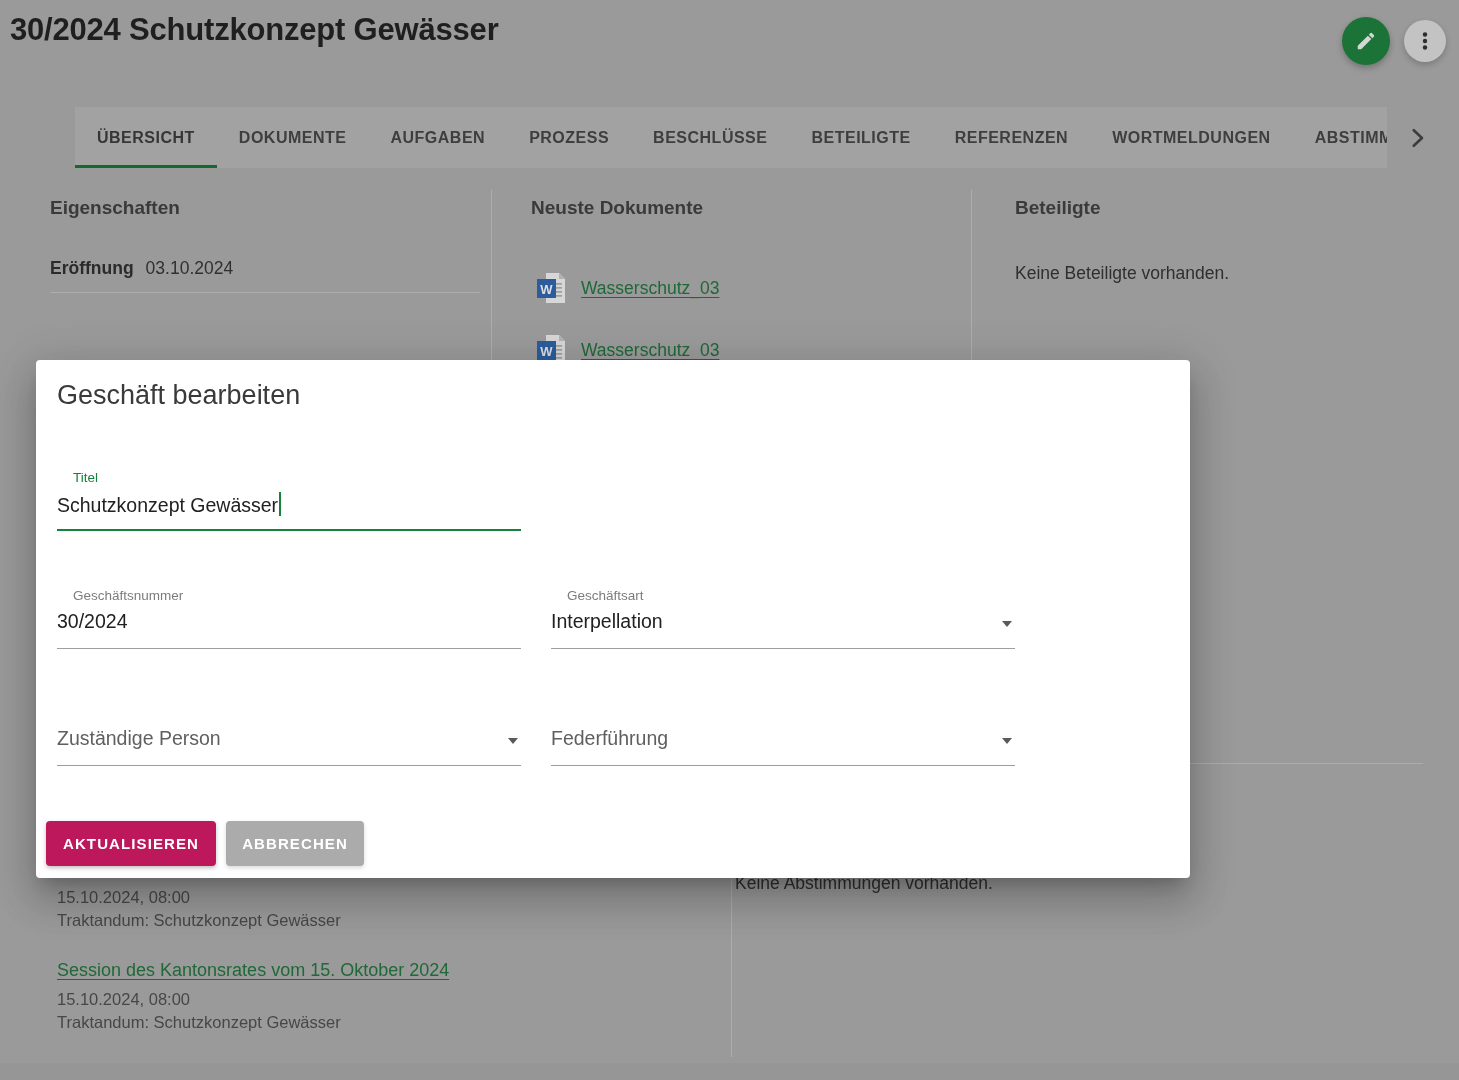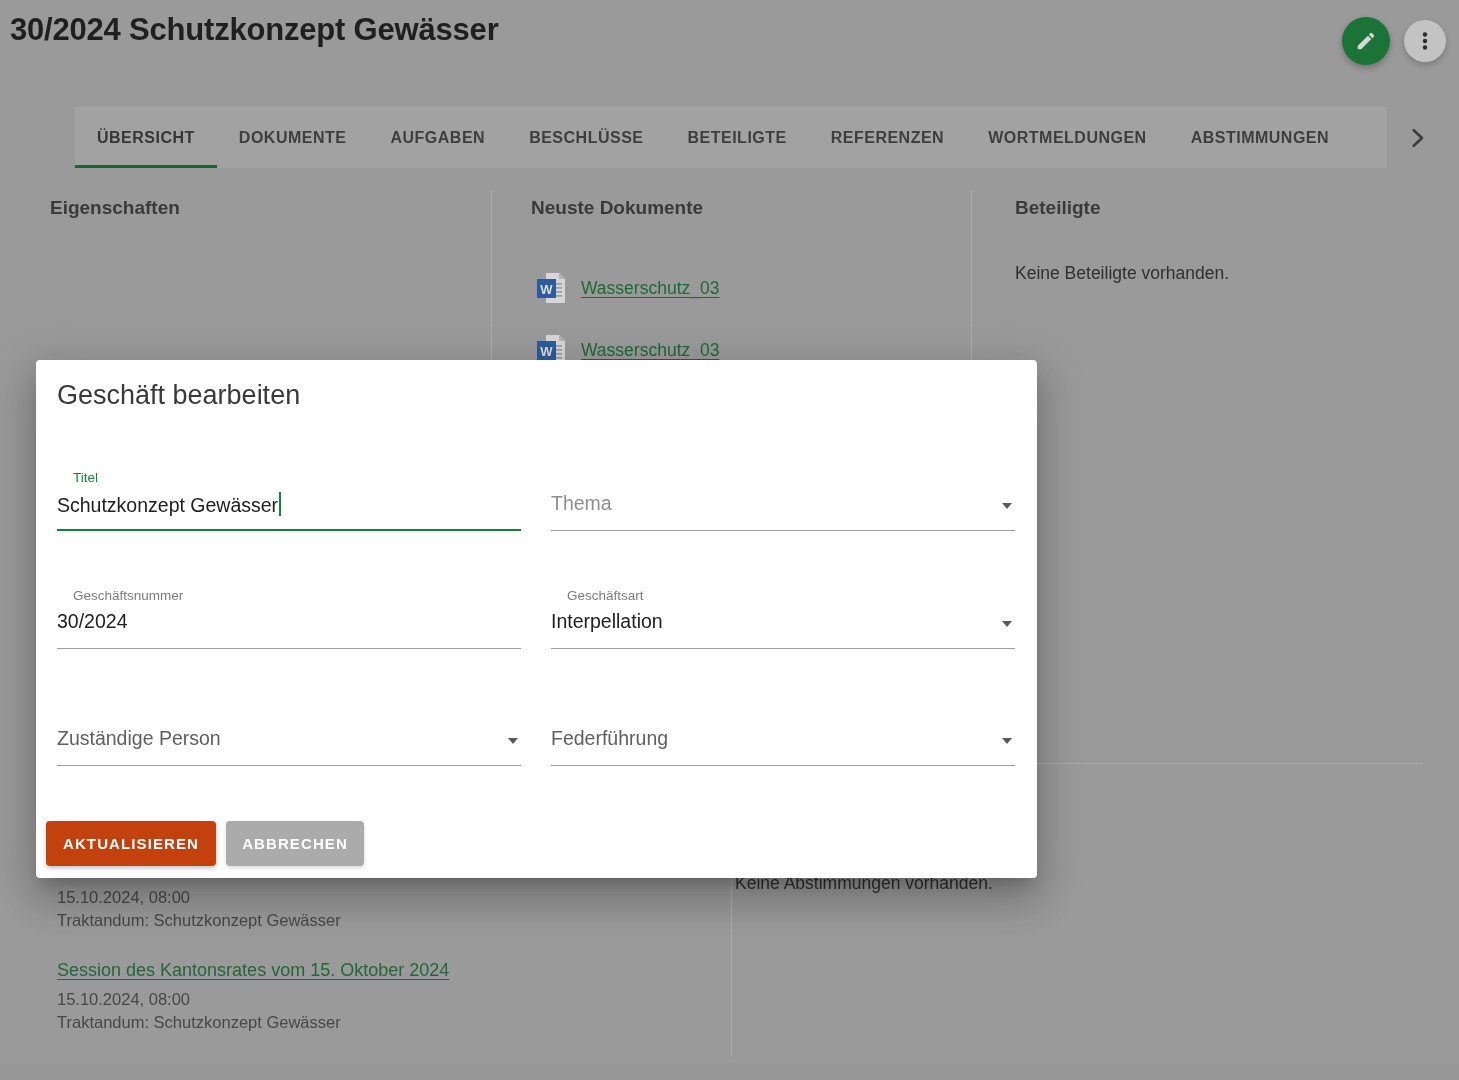--- a/index.html
+++ b/index.html
@@ -73,21 +73,21 @@
   .s1-m2{top:911px;}
   .s2-link{top:960px;}
   .s2-m1{top:990px;}
   .s2-m2{top:1013px;}
   .session-meta{font-size:16.5px;color:#474747;}
 
   .footer-strip{position:absolute;left:0;top:1063px;width:1459px;height:17px;background:#969696;}
 
   
   .modal{
-    position:absolute;left:36px;top:360px;width:1001px;height:518px;
+    position:absolute;left:36px;top:360px;width:1154px;height:518px;
     background:#ffffff;border-radius:4px;z-index:10;
     box-shadow:0 11px 15px -7px rgba(0,0,0,.2),0 24px 38px 3px rgba(0,0,0,.14),0 9px 46px 8px rgba(0,0,0,.12);
   }
   .modal-title{position:absolute;left:21px;top:20px;font-size:27px;font-weight:400;color:#3a3a3a;}
 
   .field{position:absolute;width:464px;height:66px;}
   .f-titel{left:21px;top:106px;}
   .f-thema{left:515px;top:106px;cursor:pointer;}
   .f-gnr{left:21px;top:224px;}
   .f-gart{left:515px;top:224px;cursor:pointer;}
@@ -106,21 +106,21 @@
     border-left:5.5px solid transparent;border-right:5.5px solid transparent;
     border-top:6px solid #5a5a5a;
   }
   .caret{display:inline-block;width:2px;height:24px;background:#16813C;vertical-align:-4px;margin-left:1px;}
 
   .btn{
     position:absolute;top:461px;height:45px;border:none;border-radius:4px;
     color:#fff;font-weight:700;font-size:15px;letter-spacing:1.1px;
     font-family:"Liberation Sans", sans-serif;cursor:pointer;
   }
-  .btn-update{left:10px;width:170px;background:#c2410c;box-shadow:0 2px 4px rgba(0,0,0,.25);}
+  .btn-update{left:10px;width:170px;background:#be185d;box-shadow:0 2px 4px rgba(0,0,0,.25);}
   .btn-cancel{left:190px;width:138px;background:#ababab;box-shadow:0 2px 4px rgba(0,0,0,.15);}
 </style>
 </head>
 <body>
 
 <div class="app">
 
   <div class="page-title">30/2024 Schutzkonzept Gewässer</div>
 
   <div class="fab fab-edit">
@@ -137,35 +137,40 @@
         <circle cx="12" cy="12" r="2.2" fill="#2d2d2d"></circle>
         <circle cx="12" cy="18.5" r="2.2" fill="#2d2d2d"></circle>
       </svg>
     </span>
   </div>
 
   <div class="tabbar">
     <div class="tab active">ÜBERSICHT</div>
     <div class="tab">DOKUMENTE</div>
     <div class="tab">AUFGABEN</div>
+    <div class="tab">PROZESS</div>
     <div class="tab">BESCHLÜSSE</div>
     <div class="tab">BETEILIGTE</div>
     <div class="tab">REFERENZEN</div>
     <div class="tab">WORTMELDUNGEN</div>
     <div class="tab">ABSTIMMUNGEN</div>
   </div>
   <div class="tab-overflow">
     <span style="display:flex;">
       <svg width="26" height="26" viewBox="0 0 24 24">
         <path d="M9 4.8 L16.6 12 L9 19.2" fill="none" stroke="#3c3c3c" stroke-width="2.4" stroke-linecap="round" stroke-linejoin="round"></path>
       </svg>
     </span>
   </div>
 
   <div class="sec-h h-eig">Eigenschaften</div>
+  <div class="prop-row pr1">
+    <span class="lbl">Eröffnung</span>
+    <span>03.10.2024</span>
+  </div>
 
   <div class="sec-h h-dok">Neuste Dokumente</div>
 
   <div class="doc-row dr1">
     <span style="display:flex;">
       <svg width="30" height="33" viewBox="0 0 30 33">
         <path d="M9 1 h13 l6 6 v24 h-19 z" fill="#d7d7d7"></path>
         <path d="M22 1 l6 6 h-6 z" fill="#b2b2b2"></path>
         <rect x="12" y="11" width="13" height="1.7" fill="#9e9e9e"></rect>
         <rect x="12" y="15" width="13" height="1.7" fill="#9e9e9e"></rect>
@@ -220,25 +225,20 @@
 
   <div class="modal">
     <div class="modal-title">Geschäft bearbeiten</div>
 
     <div class="field f-titel">
       <div class="flabel green">Titel</div>
       <div class="fvalue"><span>Schutzkonzept Gewässer</span><span class="caret"></span></div>
       <div class="underline focus"></div>
     </div>
 
-    <div class="field f-thema">
-      <div class="fvalue ph-light">Thema</div>
-      <div class="dd-arrow"></div>
-      <div class="underline"></div>
-    </div>
 
     <div class="field f-gnr">
       <div class="flabel">Geschäftsnummer</div>
       <div class="fvalue">30/2024</div>
       <div class="underline"></div>
     </div>
 
     <div class="field f-gart">
       <div class="flabel">Geschäftsart</div>
       <div class="fvalue">Interpellation</div>

